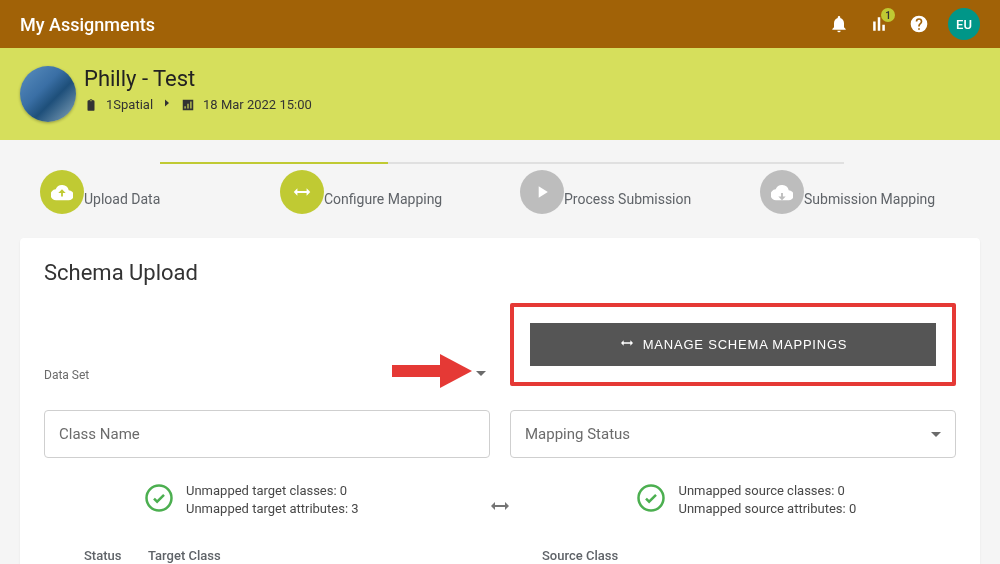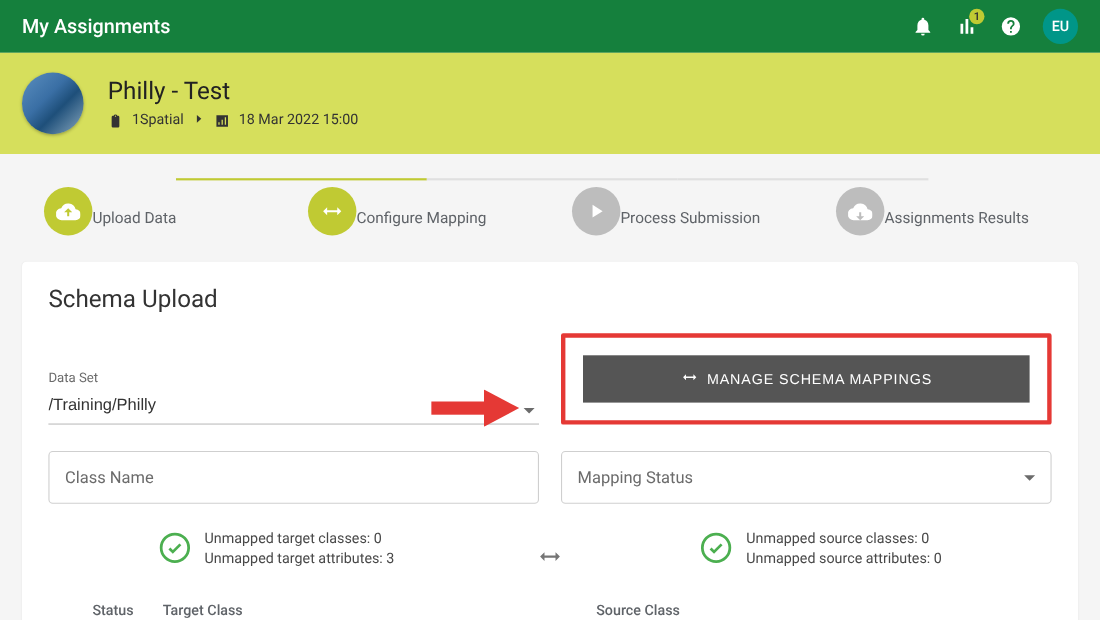--- a/index.html
+++ b/index.html
@@ -7,21 +7,21 @@
     font-family: "Roboto", "Segoe UI", Arial, sans-serif;
     background: #f5f5f5;
     color: #333;
     width: 1000px;
     height: 564px;
     overflow: hidden;
   }
 
   
   .topbar {
-    background: #15803d;
+    background: #a16207;
     height: 48px;
     display: flex;
     align-items: center;
     padding: 0 20px;
     color: #fff;
   }
   .topbar-title {
     font-size: 18px;
     font-weight: 500;
   }
@@ -46,22 +46,22 @@
     display:flex; align-items:center; justify-content:center;
     font-size: 13px; font-weight: 500;
     cursor:pointer;
   }
 
   
   .hero {
     background: #d6df5c;
     padding: 18px 20px 18px 20px;
     display: flex;
-    align-items: center;
-    gap: 22px;
+    align-items: flex-start;
+    gap: 8px;
   }
   .hero-img {
     width: 56px; height: 56px; border-radius: 50%;
     background: linear-gradient(135deg,#5b8fbf 0%, #3a6fa5 40%, #1e4f7a 60%, #8aa9bf 100%);
     box-shadow: 0 1px 3px rgba(0,0,0,.3);
     flex-shrink: 0;
   }
   .hero-text .hero-title {
     font-size: 22px;
     font-weight: 400;
@@ -284,31 +284,30 @@
         </svg>
     </div>
     <div class="step-label">Process Submission</div>
   </div>
   <div class="step">
     <div class="step-circle inactive">
       <svg width="22" height="22" viewBox="0 0 24 24">
           <path d="M19.35 10.04A7.49 7.49 0 0 0 5.08 9.02 5.99 5.99 0 0 0 6 21h13a5 5 0 0 0 .35-10.96zM11 17v-4h2v4h3l-4 4-4-4h3z"></path>
         </svg>
     </div>
-    <div class="step-label">Assignments Results</div>
+    <div class="step-label">Submission Mapping</div>
   </div>
 </div>
 
 <div class="card">
   <h2>Schema Upload</h2>
 
   <div class="row">
     <div class="col">
       <label class="field-label">Data Set</label>
-      <input class="underline-field" readonly="" value="/Training/Philly" style="">
       <div class="dropdown-caret"></div>
       <div class="red-arrow">
         <svg width="80" height="34" viewBox="0 0 80 34">
             <rect x="0" y="11" width="48" height="12" fill="#e53935"></rect>
             <path d="M48 0 L80 17 L48 34 Z" fill="#e53935"></path>
           </svg>
       </div>
     </div>
     <div class="col">
       <div class="manage-btn-wrap">

